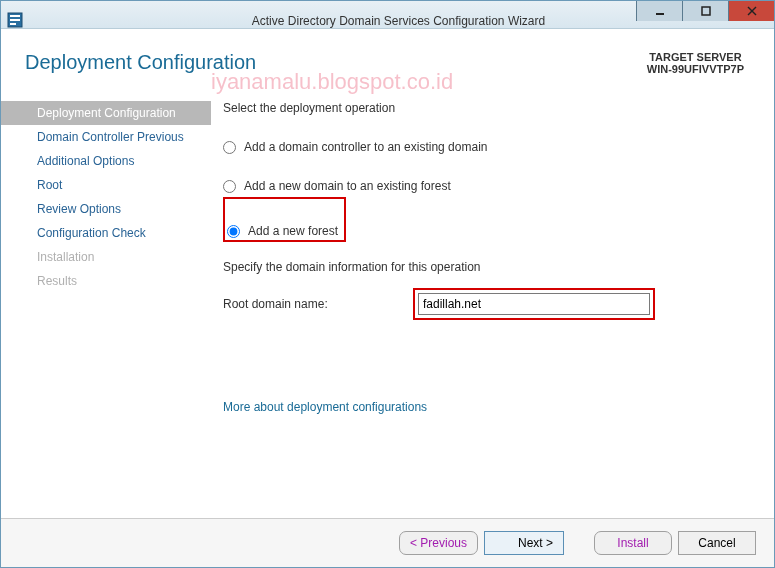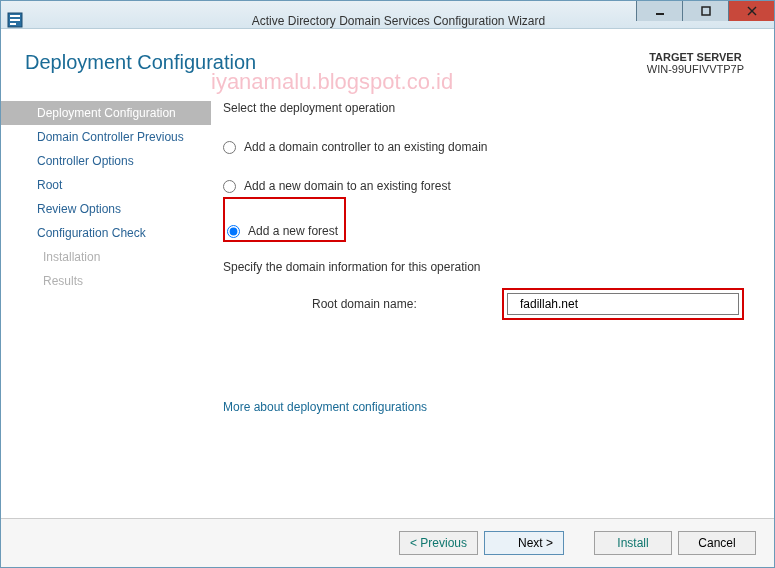--- a/index.html
+++ b/index.html
@@ -11,41 +11,41 @@
     .titlebar-title { flex: 1; text-align: center; font-size: 12px; color: #333; }
     .winbtns { display: flex; height: 20px; position: absolute; right: 0; top: 0; }
     .winbtn { width: 46px; height: 20px; display: flex; align-items: center; justify-content: center; border-left: 1px solid #5a7a8f; background: #c4d5e0; cursor: pointer; }
     .winbtn.close { background: #c8483b; }
     .winbtn svg { width: 10px; height: 10px; }
     .content { flex: 1; display: flex; flex-direction: column; padding: 0; background: #fff; }
     .header-row { display: flex; justify-content: space-between; padding: 22px 30px 8px 24px; }
     .page-title { font-size: 20px; font-weight: 300; color: #1a6b96; }
     .target-info { text-align: right; font-size: 11px; color: #333; }
     .target-label { font-weight: bold; text-align: center; }
-    .target-name { font-weight: normal; }
+    .target-name { font-weight: bold; }
     .watermark { position: absolute; top: 68px; left: 210px; font-size: 22px; color: #f08da0; opacity: 0.55; pointer-events: none; font-family: Arial, sans-serif; }
     .body-row { flex: 1; display: flex; padding: 0 0 0 0; }
     .sidebar { width: 210px; padding-top: 18px; }
     .sidebar-item { padding: 5px 10px 5px 36px; font-size: 12px; color: #2a6496; cursor: pointer; position: relative; }
     .sidebar-item.active { background: #b8b8b8; color: #fff; }
-    .sidebar-item.disabled { color: #b0b0b0; cursor: default; margin-left: 6px; }
+    .sidebar-item.disabled { color: #b0b0b0; cursor: default; }
     .main { flex: 1; padding: 18px 30px 0 12px; font-size: 12px; color: #333; }
     .section-label { margin-bottom: 14px; }
     .radio-row { display: flex; align-items: center; margin-bottom: 4px; margin-top: 25px; }
     .radio-row input[type=radio] { margin-right: 8px; }
     .radio-hl { border: 2px solid #d40000; display: inline-block; padding: 0 6px 2px 2px; }
     .section2 { margin-top: 18px; }
-    .form-row { display: flex; align-items: center; margin-top: 12px; justify-content: flex-end; }
+    .form-row { display: flex; align-items: center; margin-top: 12px; }
     .form-label { width: 190px; }
     .input-hl { border: 2px solid #d40000; padding: 3px; }
-    .text-input { width: 232px; height: 22px; border: 1px solid #7a7a7a; padding: 2px 12px; font-size: 12px; font-family: inherit; }
+    .text-input { width: 232px; height: 22px; border: 1px solid #7a7a7a; padding: 2px 4px; font-size: 12px; font-family: inherit; }
     .more-link { color: #1a6b96; margin-top: 80px; display: inline-block; cursor: pointer; }
     .footer { border-top: 1px solid #ccc; padding: 12px 18px; display: flex; justify-content: flex-end; gap: 6px; background: #f6f6f6; }
     .btn { min-width: 78px; height: 24px; border: 1px solid #a0a0a0; background: #f0f0f0; font-size: 12px; cursor: pointer; padding: 0 10px; }
-    .btn:disabled { color: #0f766e; cursor: default; }
+    .btn:disabled { color: #a21caf; cursor: default; border-radius: 7px; }
     .btn.primary { border: 1px solid #5a8fb5; background: #eaf2f8; padding-left: 33px; }
     .btn-gap { width: 18px; }
   </style>
 </head>
 <body>
 
 <div class="window">
   <div class="titlebar">
     <span class="titlebar-icon">
       <svg viewBox="0 0 16 16">
@@ -84,21 +84,21 @@
         <div class="target-name">WIN-99UFIVVTP7P</div>
       </div>
     </div>
 
     <div class="watermark">iyanamalu.blogspot.co.id</div>
 
     <div class="body-row">
       <div class="sidebar">
         <div class="sidebar-item active">Deployment Configuration</div>
         <div class="sidebar-item">Domain Controller Previous</div>
-        <div class="sidebar-item">Controller Options</div>
+        <div class="sidebar-item">Additional Options</div>
         <div class="sidebar-item">Root</div>
         <div class="sidebar-item">Review Options</div>
         <div class="sidebar-item">Configuration Check</div>
         <div class="sidebar-item disabled">Installation</div>
         <div class="sidebar-item disabled">Results</div>
       </div>
 
       <div class="main">
         <div class="section-label">Select the deployment operation</div>
 

